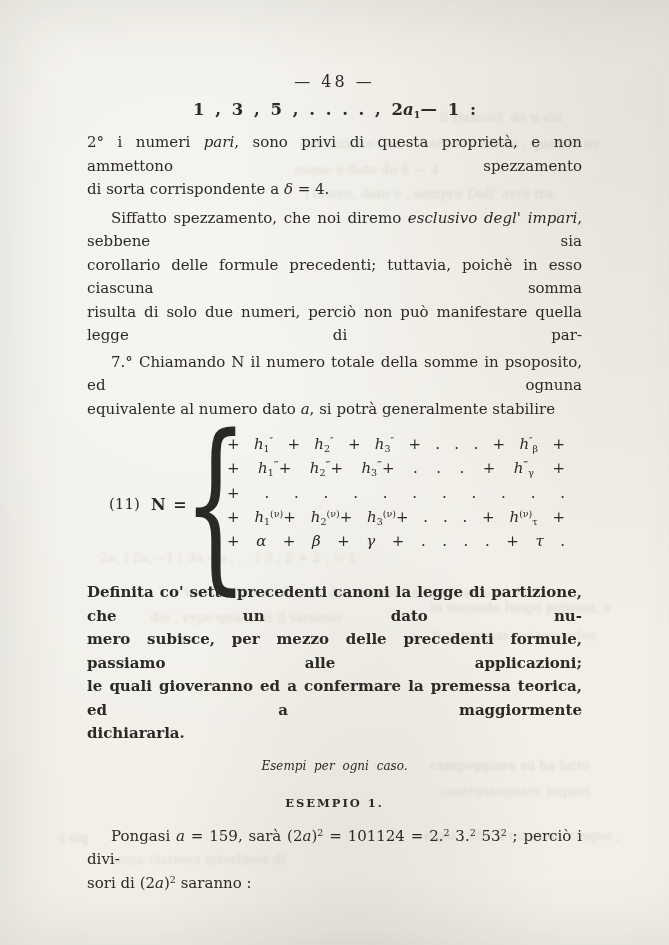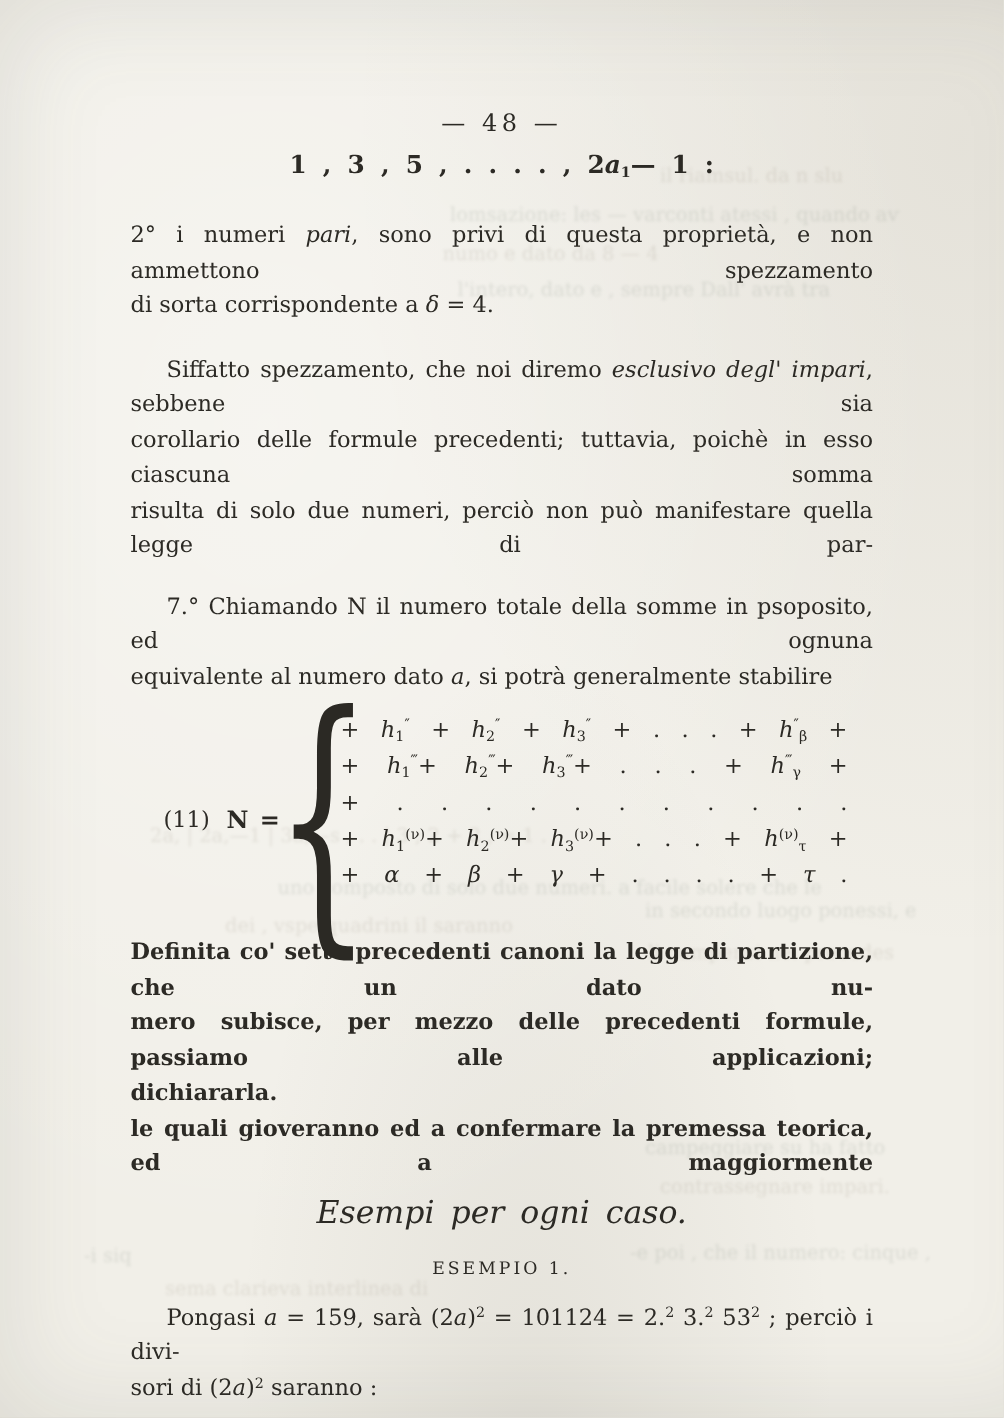--- a/index.html
+++ b/index.html
@@ -17,39 +17,39 @@
     font-family:"DejaVu Serif","Liberation Serif",serif;
     color:#2c2a25;
     padding-left:44px;
   }
   .content { position:absolute; left:87px; top:70px; width:495px; font-size:15px; line-height:23.5px; }
 
   .page-number { text-align:center; font-size:16px; letter-spacing:3px; height:22px; }
   .top-formula { text-align:center; font-weight:700; font-size:16.5px; margin-top:6px; word-spacing:5px; height:24px; }
 
   .para { margin:0; padding:0; }
-  .m9 { margin-top:23px; } .m5 { margin-top:19px; } .m3 { margin-top:17px; } .m2 { margin-top:2px;font-weight:bold; }
+  .m9 { margin-top:9px; } .m5 { margin-top:5px; } .m3 { margin-top:3px; } .m2 { margin-top:2px;font-weight:bold; }
   .line { display:block; text-align:justify; text-align-last:justify; }
   .line.last { text-align-last:left; }
   .line.ind { text-indent:24px; }
 
   sup, sub { font-size:9.5px; line-height:0; }
   sup { vertical-align:5px; }
   sub { vertical-align:-3px; }
 
   .eq-block { position:relative; height:148px; margin-top:10px; }
   .eq-label { position:absolute; left:22px; top:62px; font-size:15px; }
   .eq-lhs   { position:absolute; left:64px; top:62px; font-size:16px; font-weight:700; letter-spacing:1px; }
   .eq-brace { position:absolute; left:96px; top:-2px; font-size:186px; line-height:150px;
               transform:scaleX(0.55); transform-origin:left center; font-weight:400; color:#2b2924; }
   .eq-lines { position:absolute; left:140px; top:1px; width:338px; }
   .eq-lines .line { line-height:24.3px; font-size:15px; }
 
-  .examples-heading { margin-top:9px; text-align:center; font-style:italic; font-size:21px; word-spacing:4px; height:24px; }
-  .example-heading  { margin-top:13px; text-align:center; font-weight:400; font-size:11.5px; letter-spacing:2px; height:16px; }
+  .examples-heading { margin-top:9px; text-align:center; font-style:italic; font-size:12px; word-spacing:4px; height:24px; }
+  .example-heading  { margin-top:13px; text-align:center; font-weight:700; font-size:11.5px; letter-spacing:2px; height:16px; }
 
   .bleed span {
     position:absolute; display:block;
     font-size:13px; line-height:16px;
     color:#6e7a6e; opacity:0.17;
     filter:blur(1.1px);
     white-space:nowrap; overflow:hidden;
     font-family:"DejaVu Serif","Liberation Serif",serif;
   }
   .bleed .warm { color:#8a8070; }
@@ -107,22 +107,22 @@
         <span class="line">+ <i>h</i><sub>1</sub><sup>‴</sup>+ <i>h</i><sub>2</sub><sup>‴</sup>+ <i>h</i><sub>3</sub><sup>‴</sup>+ . . . + <i>h</i><sup>‴</sup><sub>γ</sub> +</span>
         <span class="line">+ . . . . . . . . . . .</span>
         <span class="line">+ <i>h</i><sub>1</sub><sup>(ν)</sup>+ <i>h</i><sub>2</sub><sup>(ν)</sup>+ <i>h</i><sub>3</sub><sup>(ν)</sup>+ . . . + <i>h</i><sup>(ν)</sup><sub>τ</sub> +</span>
         <span class="line">+ <i>α</i> + <i>β</i> + <i>γ</i> + . . . . + <i>τ</i> .</span>
       </div>
     </div>
 
     <p class="para m2">
       <span class="line">Definita co' sette precedenti canoni la legge di partizione, che un dato nu-</span>
       <span class="line">mero subisce, per mezzo delle precedenti formule, passiamo alle applicazioni;</span>
+      <span class="line">le quali gioveranno ed a confermare la premessa teorica, ed a maggiormente</span>
       <span class="line last">dichiararla.</span>
-      <span class="line">le quali gioveranno ed a confermare la premessa teorica, ed a maggiormente</span>
     </p>
 
     <div class="examples-heading">Esempi per ogni caso.</div>
 
     <div class="example-heading">ESEMPIO 1.</div>
 
     <p class="para" style="margin-top:17px;">
       <span class="line ind">Pongasi <i>a</i> = 159, sarà (2<i>a</i>)<sup>2</sup> = 101124 = 2.<sup>2</sup> 3.<sup>2</sup> 53<sup>2</sup> ; perciò i divi-</span>
       <span class="line last">sori di (2<i>a</i>)<sup>2</sup> saranno :</span>
     </p>

